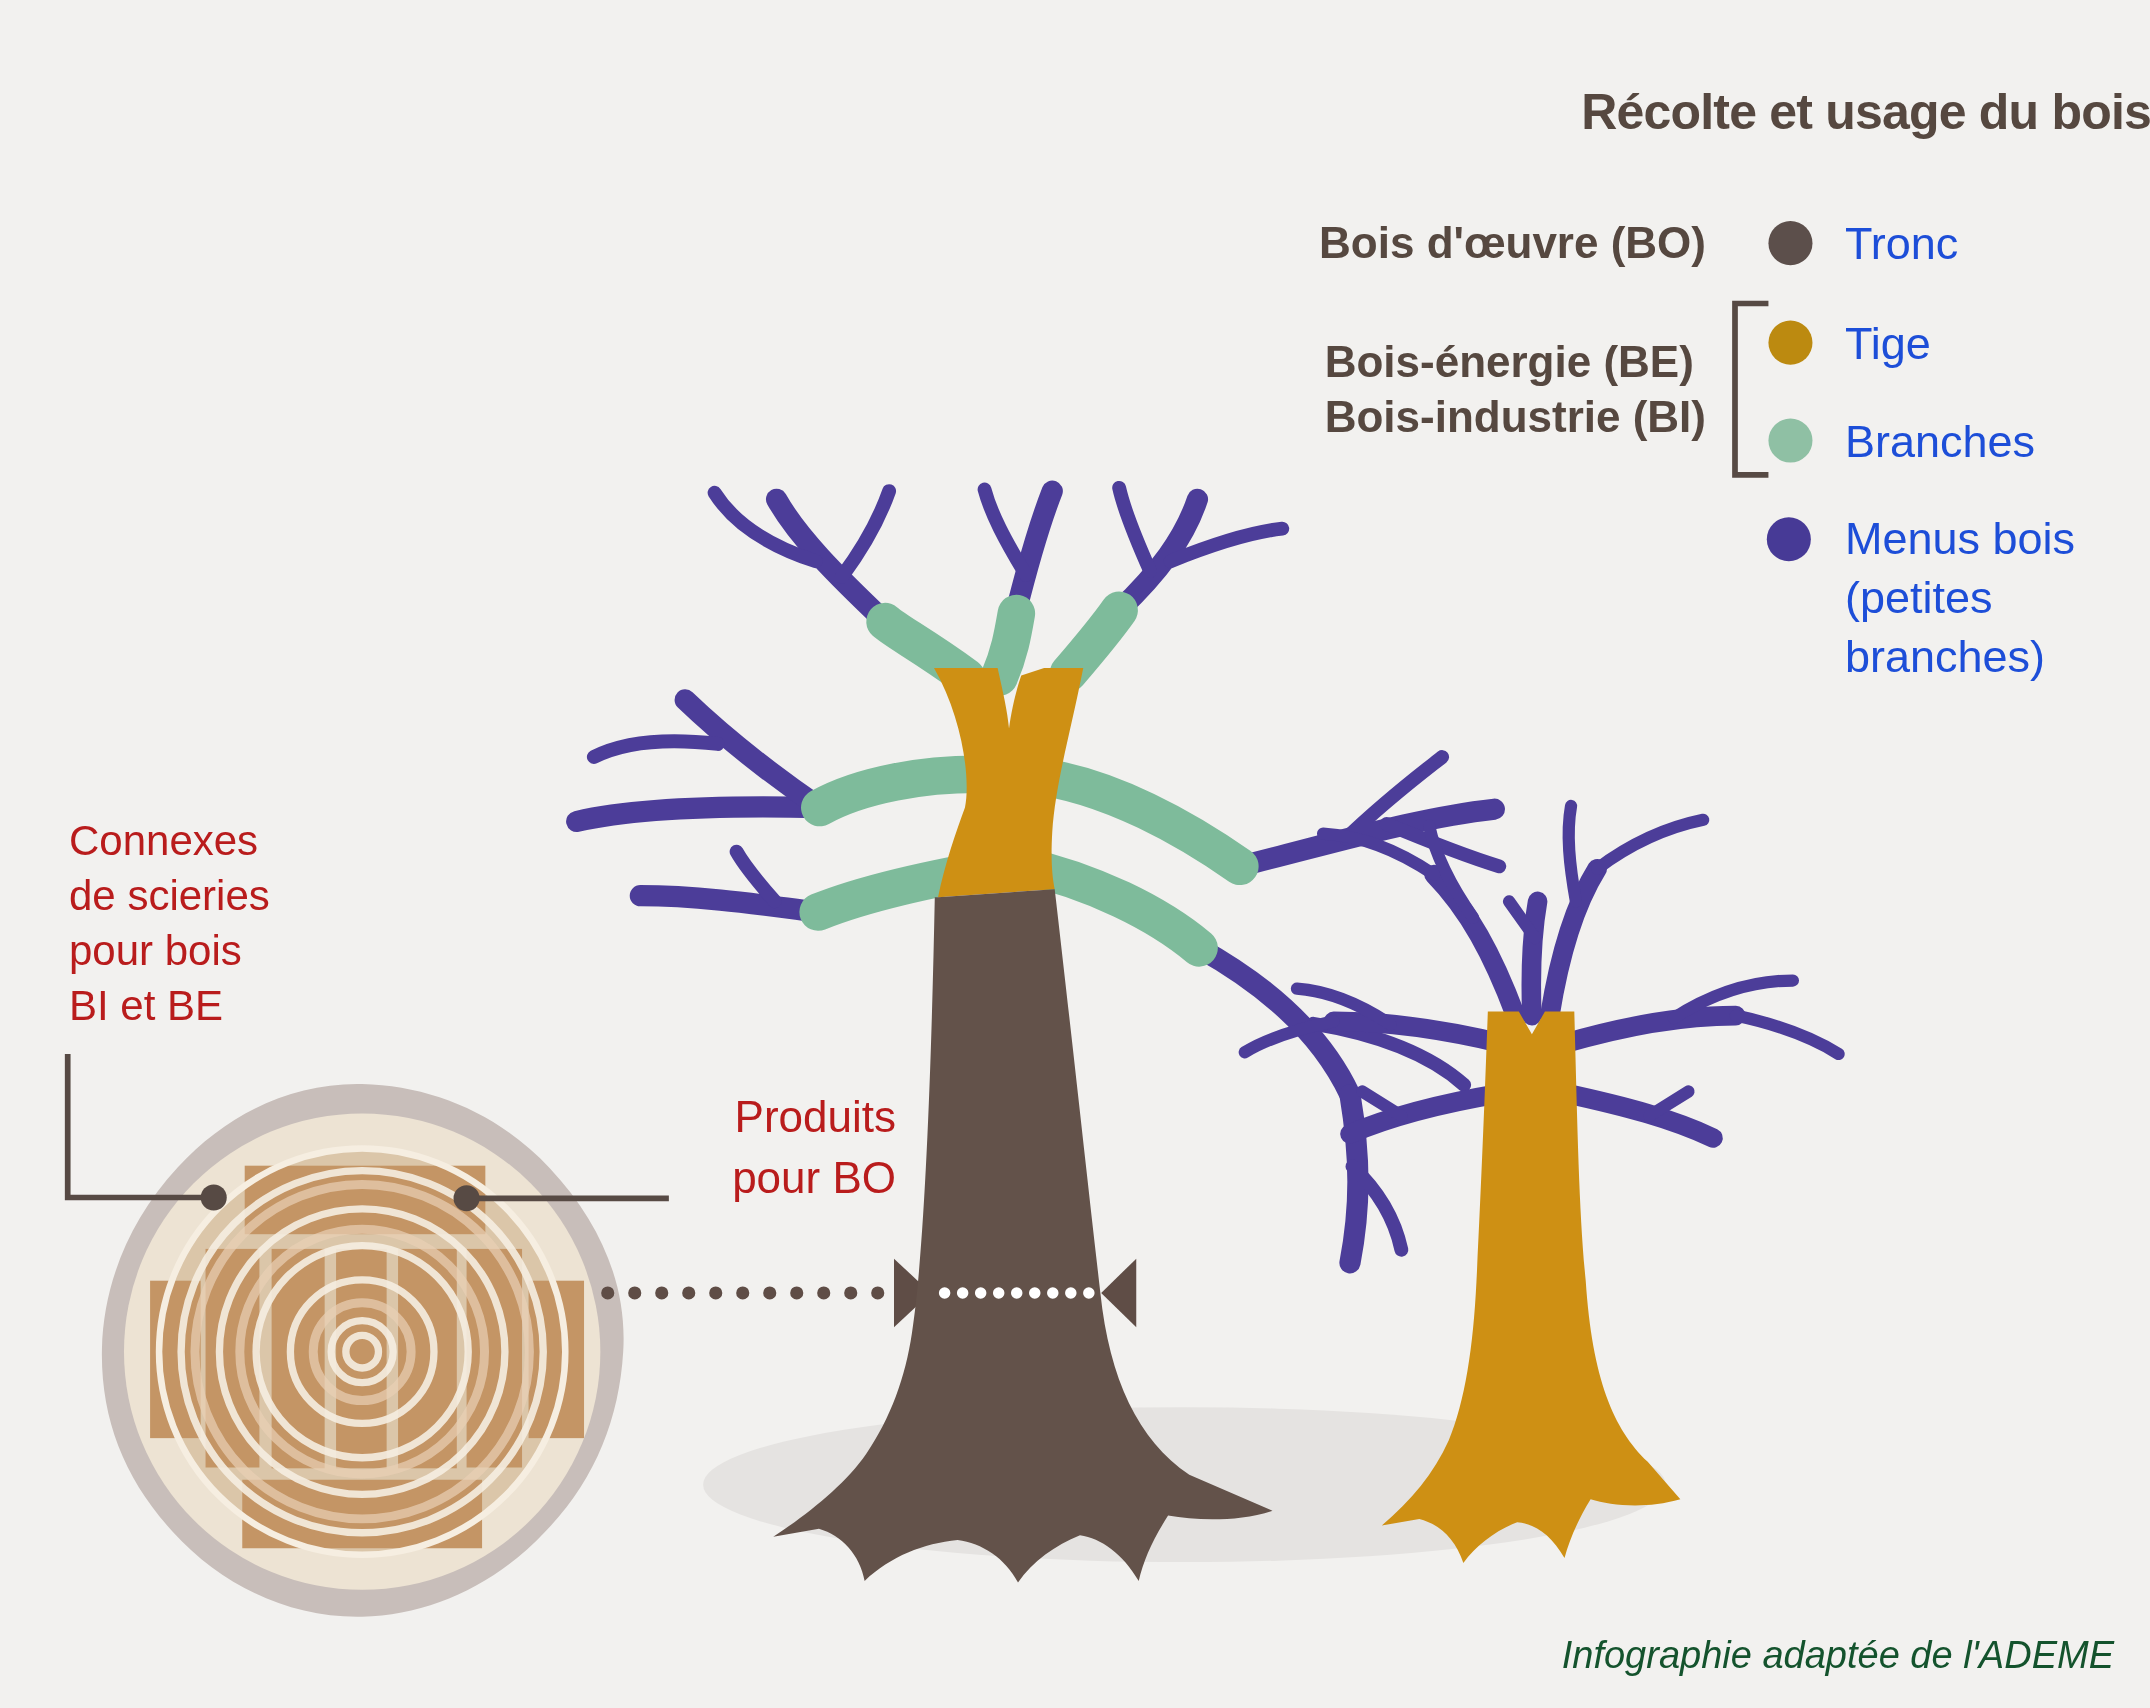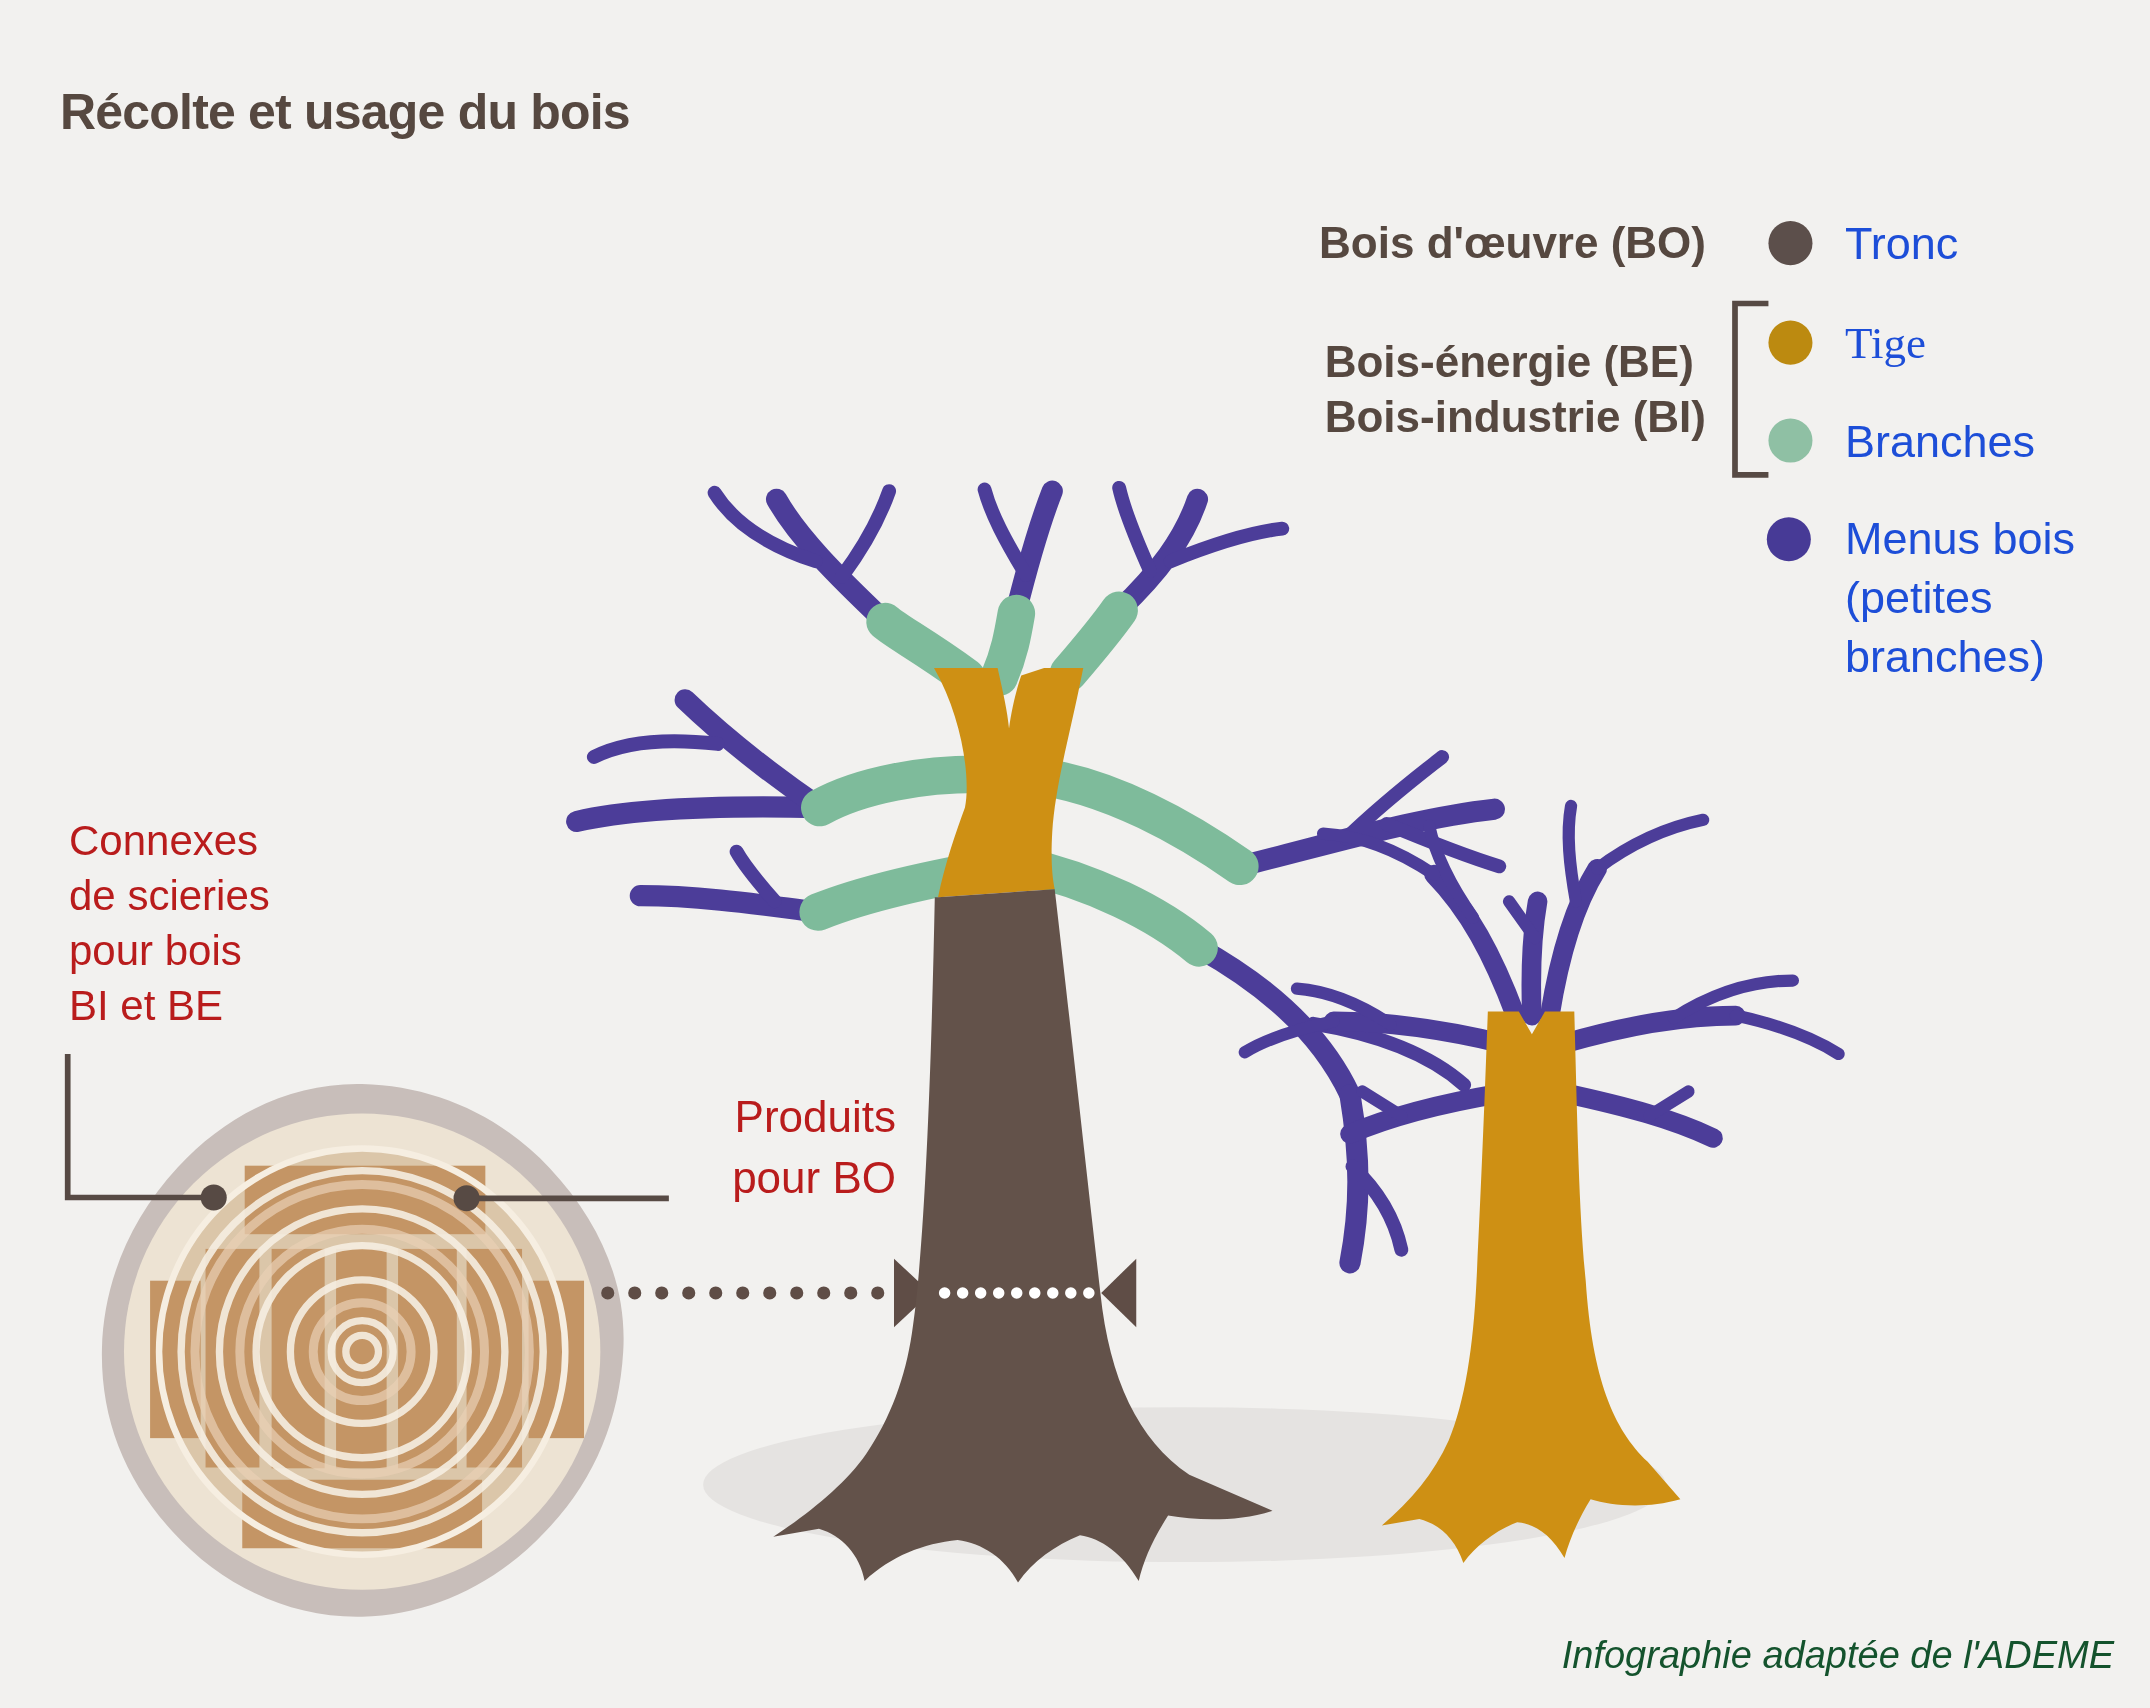--- a/index.html
+++ b/index.html
@@ -1,26 +1,26 @@
 <!DOCTYPE html>
 <html style="font-size:13px"><head>
 <meta charset="utf-8">
 <style>
   html,body{margin:0;padding:0;}
   body{font-family:"Liberation Sans",sans-serif;background:#f2f1ef;}
   .canvas{position:relative;width:2151px;height:1709px;background:#f2f1ef;overflow:hidden;}
   .art{position:absolute;left:0;top:0;width:2151px;height:1709px;}
   .txt{position:absolute;white-space:pre-line;color:#b91c1c;}
-  .title{left:12px;right:0;top:83px;text-align:left;font-size:50px;font-weight:bold;color:#564840;letter-spacing:-0.8px;margin-left:48px;}
+  .title{left:12px;right:0;top:83px;text-align:right;font-size:50px;font-weight:bold;color:#564840;letter-spacing:-0.8px;margin-left:48px;}
   .leg-bold{font-weight:bold;color:#564840;font-size:44px;line-height:55px;text-align:left;}
   .bo-label{right:445px;top:215px;}
   .bebi-label{right:445px;top:334px;}
   .leg-item{font-size:45px;line-height:59px;color:#1d4ed8;left:1845px;}
   .it-tronc{top:214px;}
-  .it-tige{top:314px;font-family:Liberation Serif, serif;}
+  .it-tige{top:314px;}
   .it-branches{top:412px;text-align:center;}
   .it-menus{top:509px;}
   .connexes{left:69px;top:813px;font-size:42px;line-height:55px;}
   .produits{left:687px;top:1086px;width:209px;text-align:right;font-size:44px;line-height:61px;}
   .credit{right:37px;top:1634px;font-size:38px;font-style:italic;color:#14532d;}
 </style>
 </head>
 <body>
 
 <div class="canvas">

